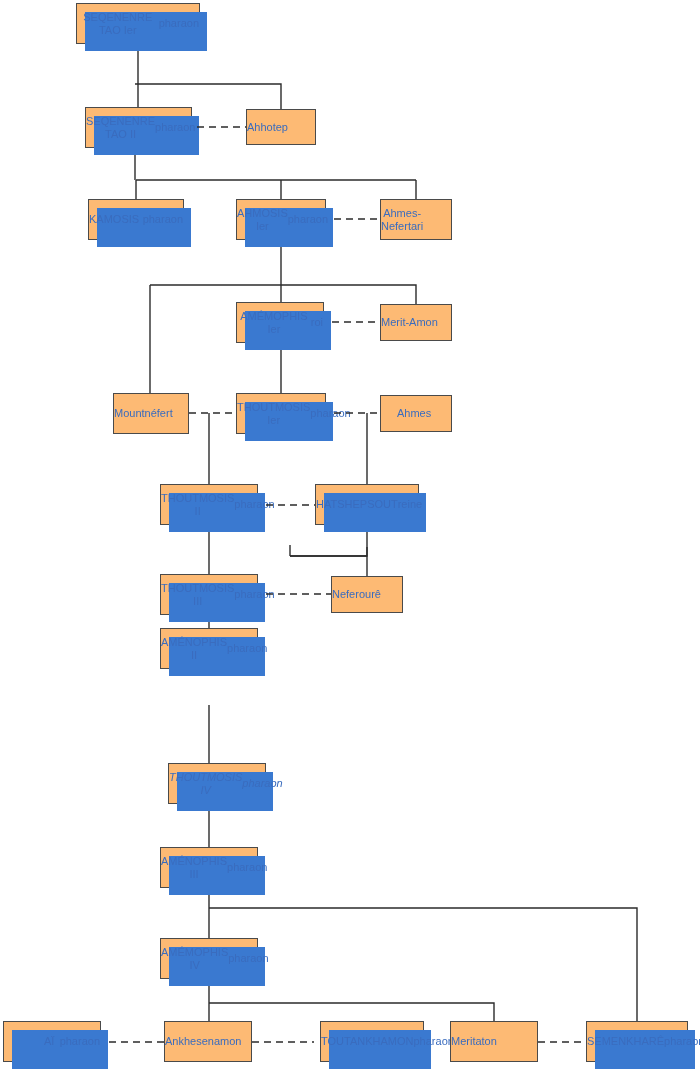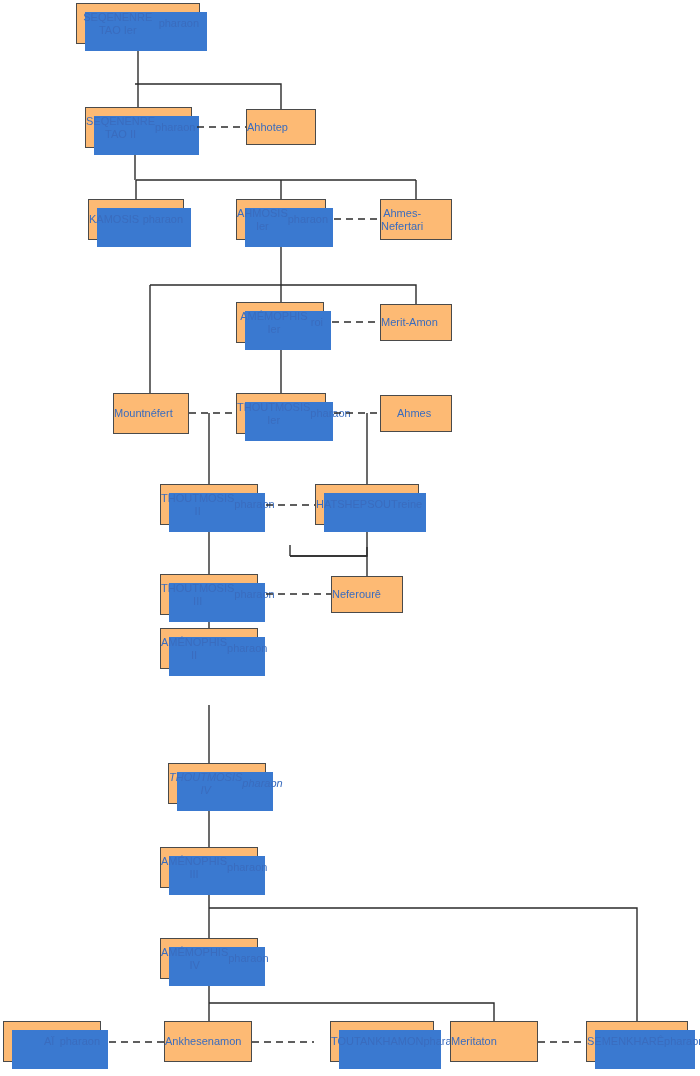--- a/index.html
+++ b/index.html
@@ -180,21 +180,21 @@
         <span class="nm">AMÉMOPHIS IV</span>
         <span class="rl">pharaon</span>
       </div>
       <div class="node sh" style="left: 3px; top: 1021px; width: 98px; height: 41px; padding-left: 40px;">
         <span class="nm">AÏ</span>
         <span class="rl">pharaon</span>
       </div>
       <div class="node" style="left: 164px; top: 1021px; width: 88px; height: 41px;">
         <span class="nm">Ankhesenamon</span>
       </div>
-      <div class="node sh" style="left: 330px; top: 1021px; width: 104px; height: 41px;">
+      <div class="node sh" style="left: 320px; top: 1021px; width: 104px; height: 41px;">
         <span class="nm">TOUTANKHAMON</span>
         <span class="rl">pharaon</span>
       </div>
       <div class="node" style="left: 450px; top: 1021px; width: 88px; height: 41px;">
         <span class="nm">Meritaton</span>
       </div>
       <div class="node sh" style="left: 586px; top: 1021px; width: 102px; height: 41px;">
         <span class="nm">SEMENKHARÊ</span>
         <span class="rl">pharaon</span>
       </div>

